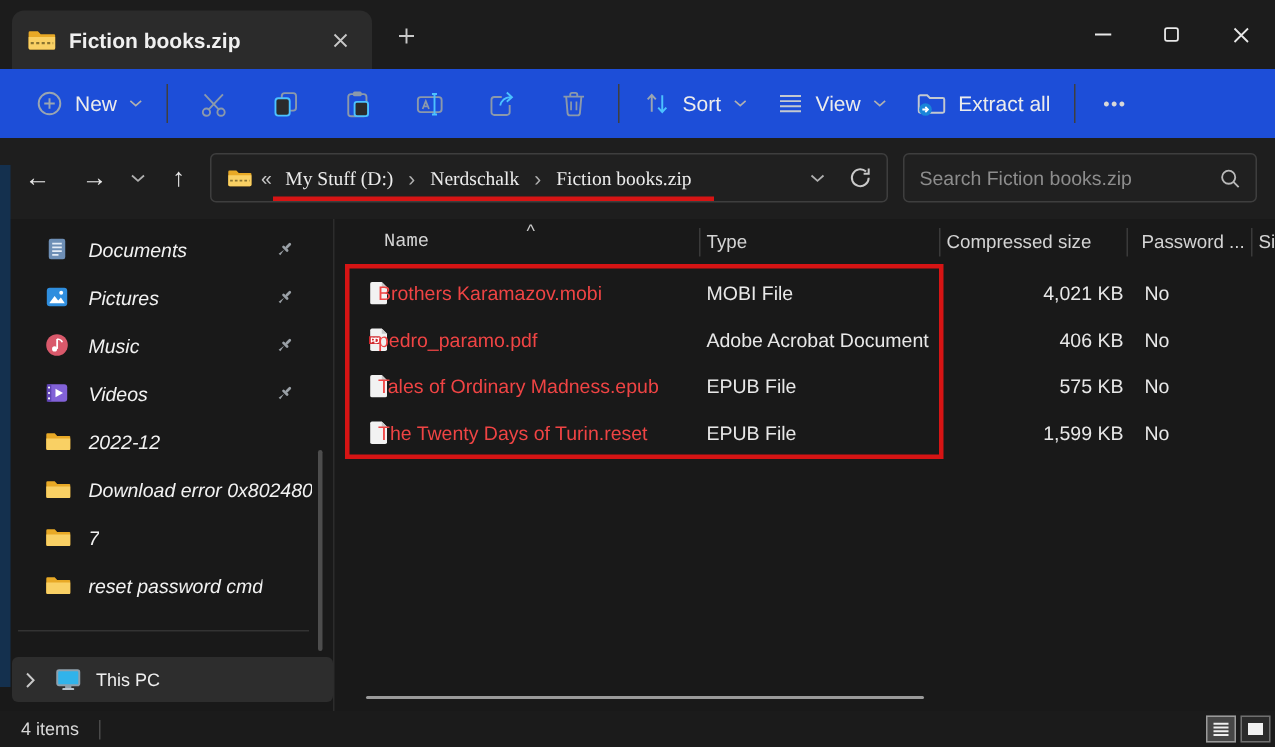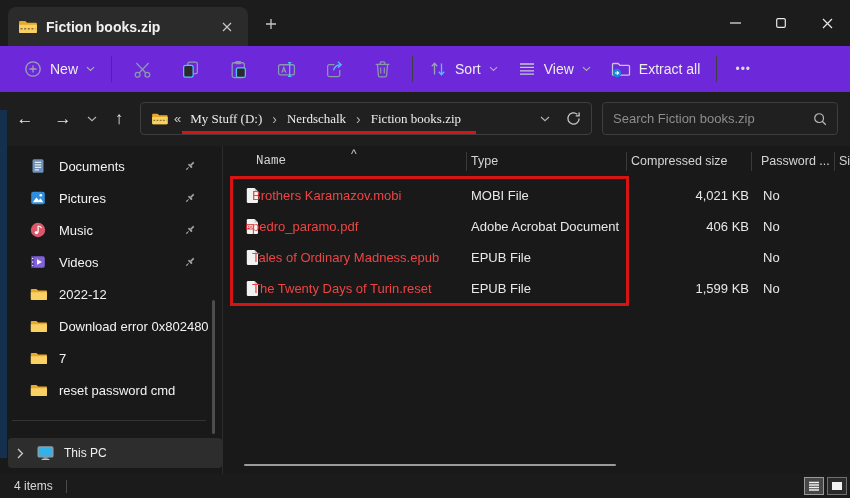--- a/index.html
+++ b/index.html
@@ -20,21 +20,21 @@
   }
   .tab-title { font-size:14px; font-weight:700; margin-left:9px; flex:1; white-space:nowrap; overflow:hidden; }
   .tab-close { padding:3px 6px; border-radius:4px; }
   .newtab-btn { position:absolute; left:262px; top:15px; padding:3px; }
   .wincontrols { position:absolute; right:0; top:0; height:46px; display:flex; }
   .winbtn { width:46px; height:46px; display:flex; align-items:center; justify-content:center; }
 
   
   .toolbar {
     position:absolute; top:46px; left:0; right:0; height:46px;
-    background:#6d28d9; display:flex; align-items:center;
+    background:#1d4ed8; display:flex; align-items:center;
   }
   .tb-btn {
     display:flex; align-items:center; gap:8px; height:36px;
     padding:0 10px; border-radius:4px; font-size:14px; color:#ececec; white-space:nowrap;
   }
   .tb-iconbtn { width:48px; height:36px; display:flex; align-items:center; justify-content:center; border-radius:4px; }
   .tb-divider { width:1px; height:26px; background:#3f3f3f; margin:0 6px; flex:none; }
   .new-btn { margin-left:14px; }
 
   
@@ -62,21 +62,21 @@
   }
   .searchfield input::placeholder { color:#8d8d8d; opacity:1; }
 
   
   .sidebar { position:absolute; top:146px; left:0; width:222px; bottom:24px; background:#191919; }
   .side-item {
     position:absolute; left:8px; width:200px; height:32px;
     display:flex; align-items:center; border-radius:4px; font-size:13px; color:#f2f2f2;
   }
   .side-item .ic { margin-left:22px; width:18px; flex:none; }
-  .side-item .lbl { margin-left:11px; white-space:nowrap; overflow:hidden; }
+  .side-item .lbl { margin-left:11px; white-space:nowrap; overflow:hidden;font-style:italic; }
   .side-item .pin { margin-left:auto; margin-right:12px; flex:none; }
   .side-divider { position:absolute; left:12px; right:16px; top:274px; height:1px; background:#333; }
   .thispc {
     position:absolute; left:8px; top:292px; width:214px; height:30px;
     background:#2d2d2d; border-radius:4px; display:flex; align-items:center; font-size:12px;
   }
   .thispc .chev { margin-left:9px; }
   .thispc .ic { margin-left:13px; }
   .thispc .lbl { margin-left:10px; }
   .side-scrollbar { position:absolute; left:212px; top:154px; width:3px; height:134px; background:#4d4d4d; border-radius:2px; }
@@ -470,20 +470,21 @@
   </div>
   <div class="file-row" style="top:96px">
     <span class="ic">
         <svg width="14" height="16" viewBox="0 0 14 16">
           <path d="M3 1h6.5L13 4.5V14.8a1.2 1.2 0 0 1-1.2 1.2H3a1.2 1.2 0 0 1-1.2-1.2V2.2A1.2 1.2 0 0 1 3 1z" fill="#f2f2f2"></path>
           <path d="M9.5 1L13 4.5H9.5z" fill="#c9c9c9"></path>
         </svg>
       </span>
     <span class="name">Tales of Ordinary Madness.epub</span>
     <span class="type">EPUB File</span>
+    <span class="size">575 KB</span>
     <span class="pass">No</span>
   </div>
   <div class="file-row" style="top:127px">
     <span class="ic">
         <svg width="14" height="16" viewBox="0 0 14 16">
           <path d="M3 1h6.5L13 4.5V14.8a1.2 1.2 0 0 1-1.2 1.2H3a1.2 1.2 0 0 1-1.2-1.2V2.2A1.2 1.2 0 0 1 3 1z" fill="#f2f2f2"></path>
           <path d="M9.5 1L13 4.5H9.5z" fill="#c9c9c9"></path>
         </svg>
       </span>
     <span class="name">The Twenty Days of Turin.reset</span>

